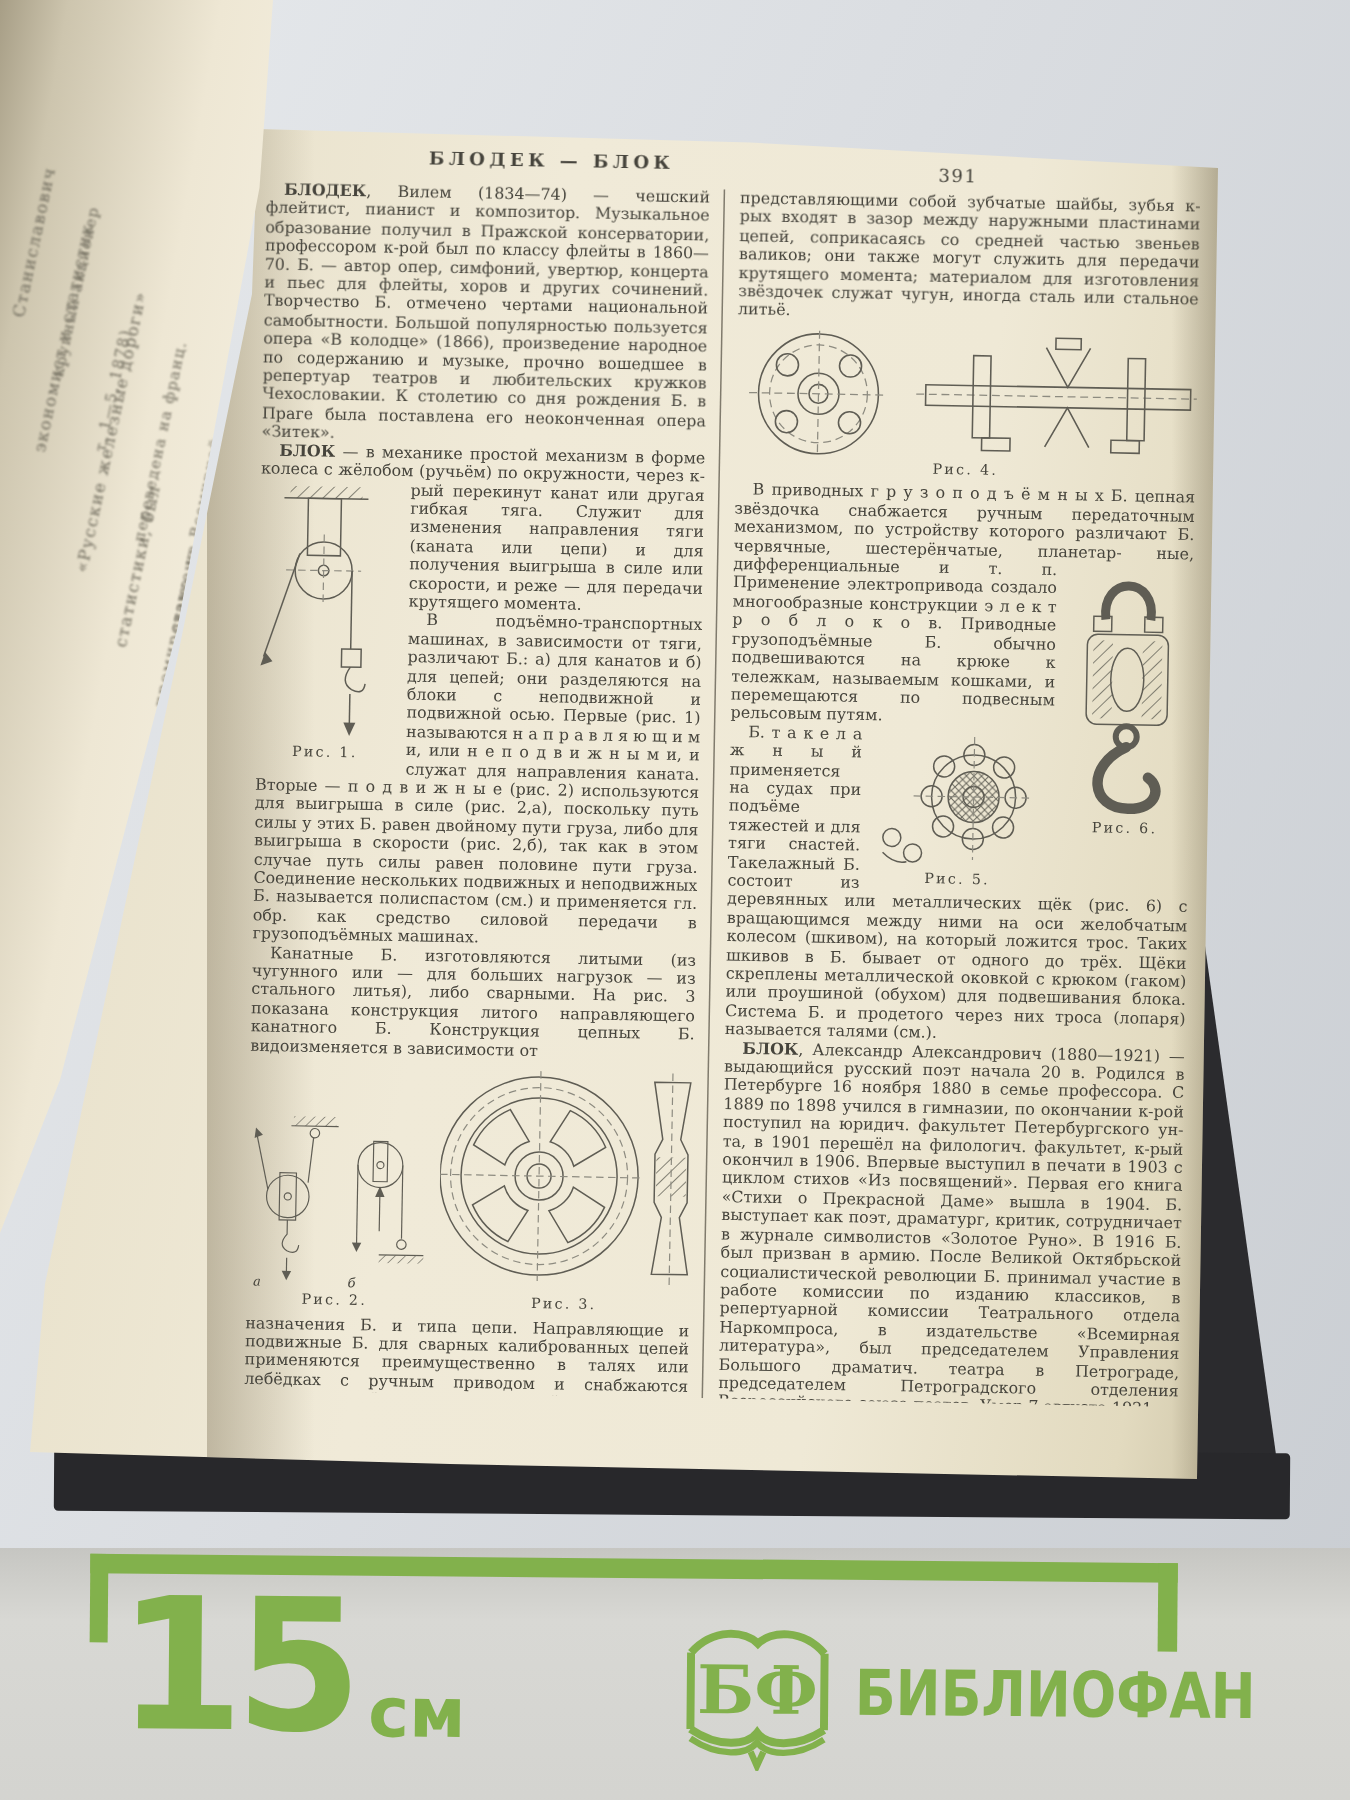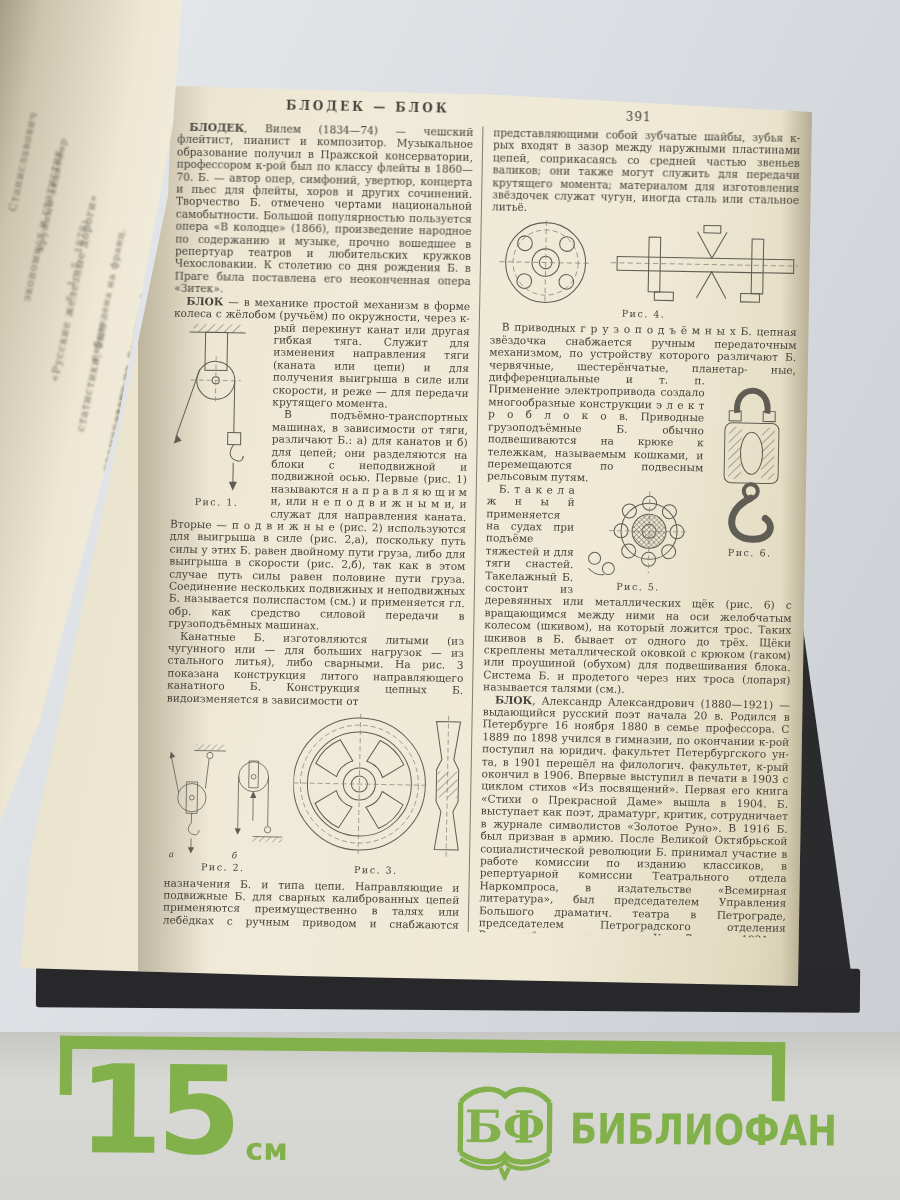--- a/index.html
+++ b/index.html
@@ -54,21 +54,21 @@
     transform:rotate(-78deg);transform-origin:left top;filter:blur(.8px);font-family:"DejaVu Serif",serif;}
   
   .ruler{left:0;top:1032px;width:900px;height:194px;
     background:linear-gradient(180deg,#c6c6c2 0%,#d8d8d4 25%,#d3d3cf 100%);text-align:right;}
   .bracket{position:absolute;left:60px;top:7px;width:700px;height:46px;
     border-top:13px solid #82b14c;border-left:12px solid #82b14c;border-right:13px solid #82b14c;
     transform:rotate(0.5deg);}
   .measure{position:absolute;left:78px;top:18px;display:flex;align-items:flex-end;color:#82b14c;
     font-family:"DejaVu Sans",sans-serif;font-weight:bold;transform:rotate(0.5deg);}
   .m-num{font-size:122px;line-height:1;letter-spacing:-6px;}
-  .m-unit{font-size:30px;line-height:1;margin:0 0 8px 10px;}
+  .m-unit{font-size:46px;line-height:1;margin:0 0 8px 10px;}
   .brand{position:absolute;left:452px;top:44px;display:flex;align-items:center;gap:12px;
     transform:rotate(0.5deg);}
   .brand-name{color:#82b14c;font-family:"DejaVu Sans",sans-serif;font-weight:bold;
     font-size:42px;letter-spacing:0px;transform:scaleX(.85);transform-origin:left center;}
 </style>
 </head>
 <body>
 
 <svg width="0" height="0">
   <defs>

